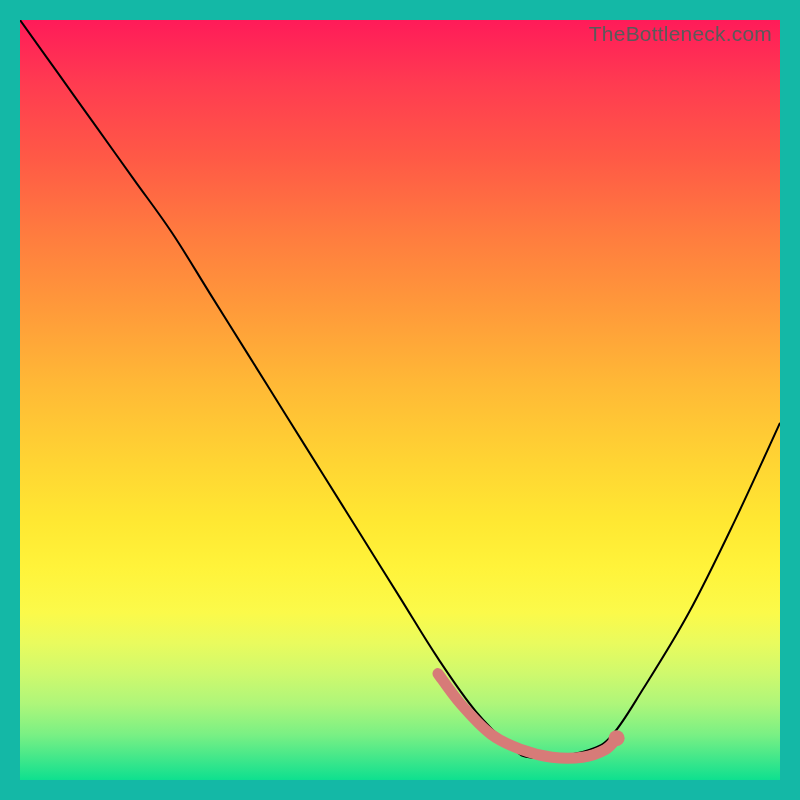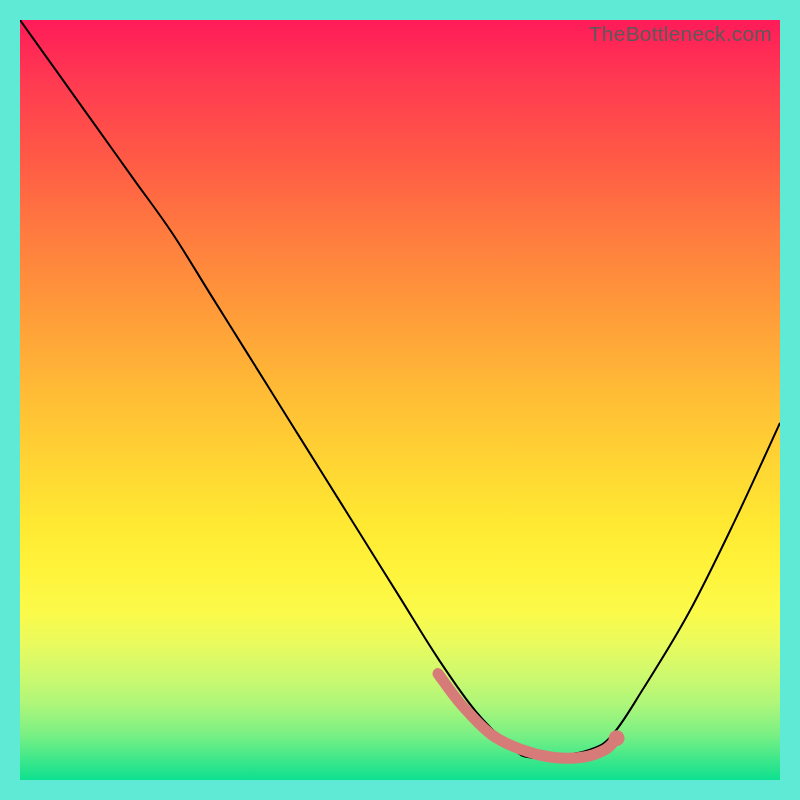--- a/index.html
+++ b/index.html
@@ -8,21 +8,21 @@
     width: 800px;
     height: 800px;
     background: #000;
     overflow: hidden;
     font-family: Arial, Helvetica, sans-serif;
   }
   .frame {
     position: relative;
     width: 800px;
     height: 800px;
-    background: #5eead4;
+    background: #14b8a6;
   }
   .plot {
     position: absolute;
     left: 20px;
     top: 20px;
     width: 760px;
     height: 760px;
     
     background: linear-gradient(
       to bottom,

